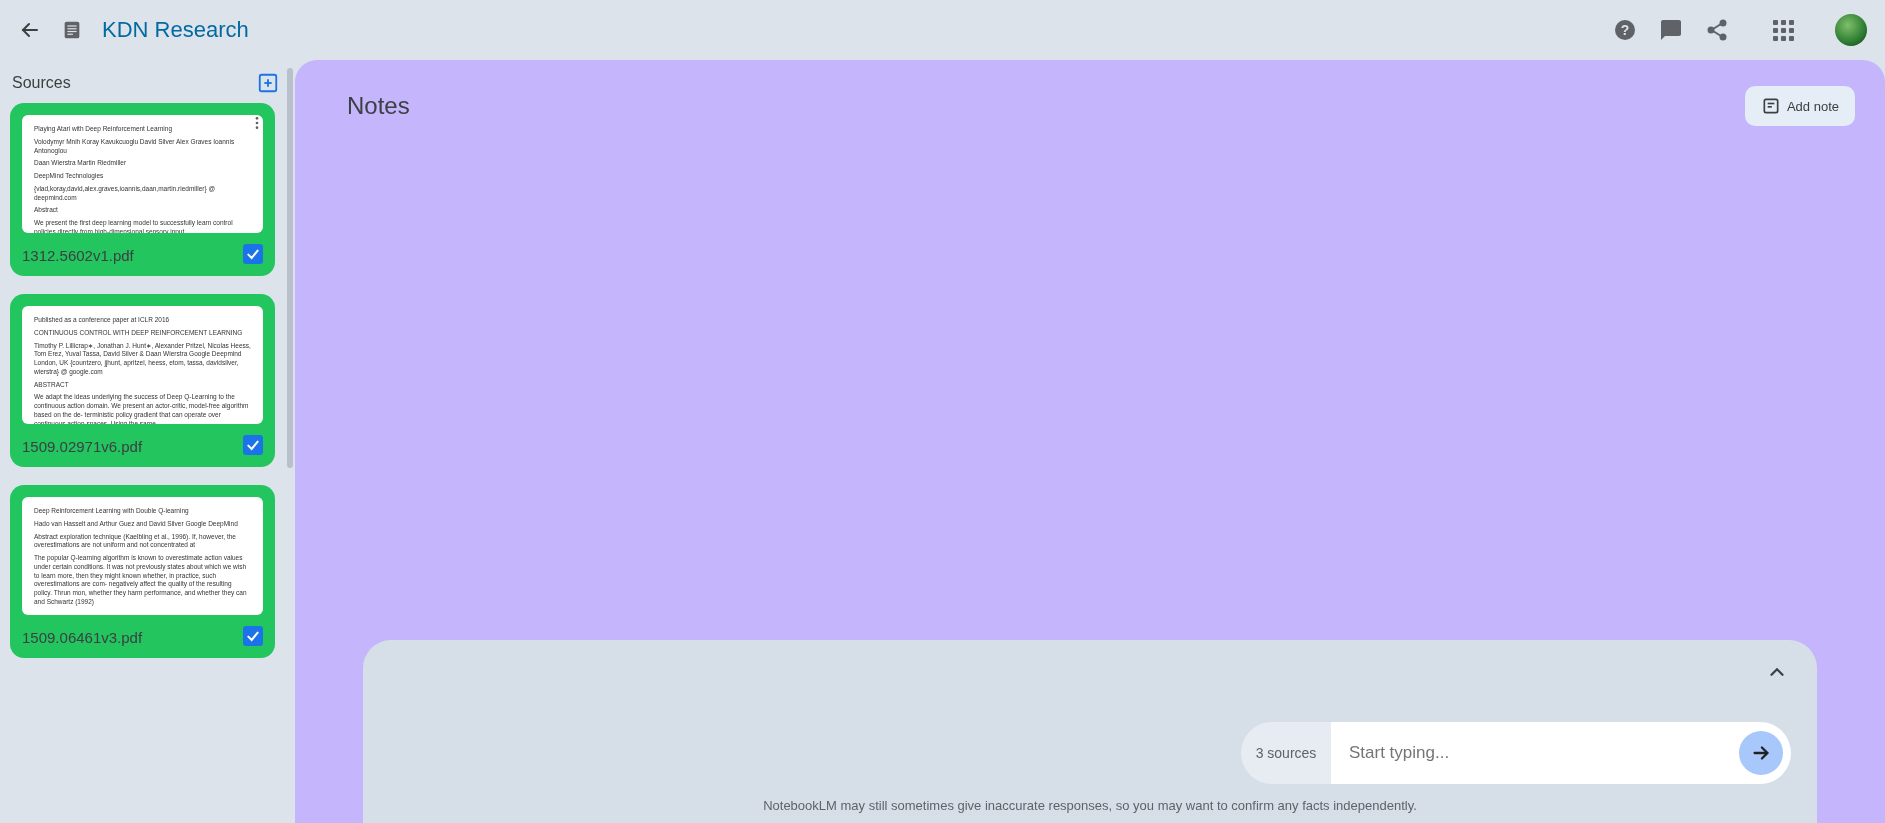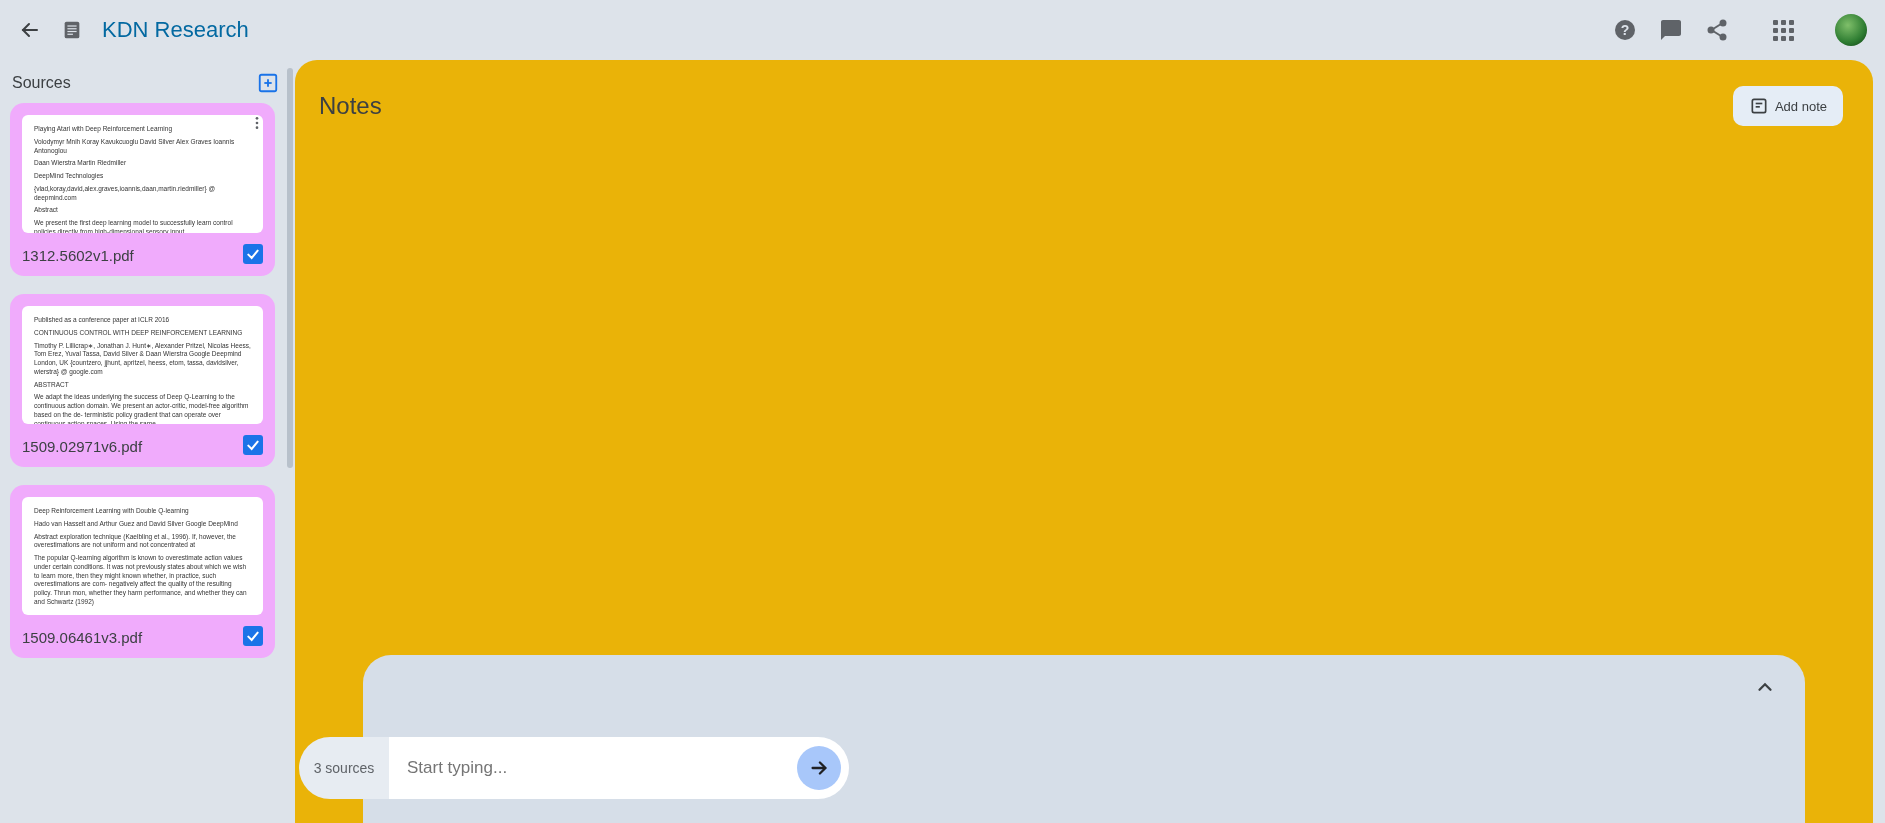--- a/index.html
+++ b/index.html
@@ -50,21 +50,21 @@
     padding: 12px 2px 9px 2px;
   }
   .sidebar-header h2 { font-size: 16px; font-weight: 500; color:#3c4043;}
   .add-source-btn { color:#1a73e8; cursor:pointer; display:flex;}
   .source-list {
     overflow-y: hidden;
     display:flex; flex-direction:column; gap:18px;
     padding-right:6px;
   }
   .source-card {
-    background:#f0abfc;
+    background:#22c55e;
     border-radius:14px;
     padding:12px;
     position:relative;
   }
   .source-thumb {
     background:#fff;
     border-radius:6px;
     height:118px;
     padding:10px 12px;
     overflow:hidden;
@@ -91,26 +91,26 @@
   }
   .chk svg { width:16px;height:16px; }
   .scroll-indicator {
     position:absolute; left:287px; top:68px; width:6px; height:400px;
     background:#b8c1cb; border-radius:3px;
   }
 
   
   .main {
     flex:1;
-    background:#eab308;
+    background:#c4b5fd;
     border-top-left-radius:22px;
     border-top-right-radius:22px;
-    margin-right:12px;
+    margin-right:0;
     position:relative;
-    display:flex; flex-direction:column;
+    display:flex; flex-direction:column;padding-left:28px;
   }
   .notes-header {
     display:flex; align-items:center; justify-content:space-between;
     padding:26px 30px 0 24px;
   }
   .notes-header h2 { font-size:24px; font-weight:400; color:#3c4043;}
   .add-note-btn {
     display:flex;align-items:center;gap:6px;
     background:#e5edf6; border-radius:10px;
     padding:10px 16px; cursor:pointer;
@@ -130,21 +130,21 @@
     padding:18px 26px 10px 26px;
     display:flex; flex-direction:column;
   }
   .chatbar-expand {
     align-self:flex-end;
     color:#3c4043; cursor:pointer; width:28px;height:28px;
     display:flex;align-items:center;justify-content:center;
     margin-bottom:36px;
   }
   .chat-input-row {
-    display:flex; align-items:center; justify-content:flex-start; gap:18px;
+    display:flex; align-items:center; justify-content:flex-end; gap:18px;
     margin-bottom:14px;
   }
   .source-count { font-size:14px; color:#5f6368;}
   .chat-input {
     width:460px; height:62px; background:#fff; border-top-right-radius:31px;border-bottom-right-radius:31px;border-top-left-radius:0;border-bottom-left-radius:0;
     display:flex; align-items:center; padding:0 8px 0 18px;
     position:relative;
   }
   .chat-input-left-pill {
      position:absolute; left:-90px; top:0; height:62px; width:90px;
@@ -322,16 +322,17 @@
             </div>
             <input type="text" placeholder="Start typing..." style="">
             <div class="send-btn">
               <svg width="22" height="22" viewBox="0 0 24 24" fill="none" stroke="#202124" stroke-width="2.5" stroke-linecap="round">
                   <line x1="5" y1="12" x2="18" y2="12"></line>
                   <polyline points="13 6 19 12 13 18"></polyline>
                 </svg>
             </div>
           </div>
         </div>
+        <div class="disclaimer">NotebookLM may still sometimes give inaccurate responses, so you may want to confirm any facts independently.</div>
       </div>
     </div>
   </div>
 </div>
 
 </body></html>

